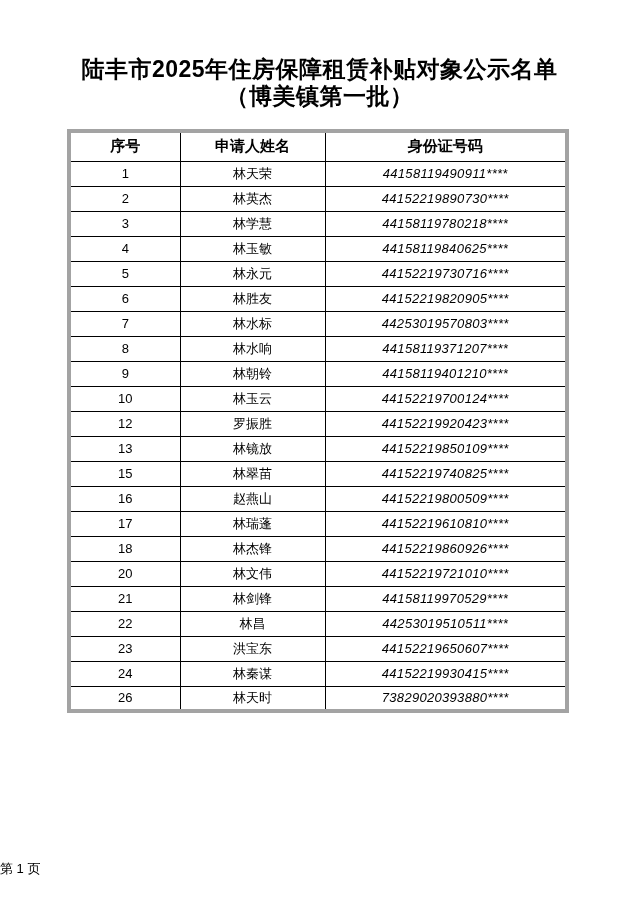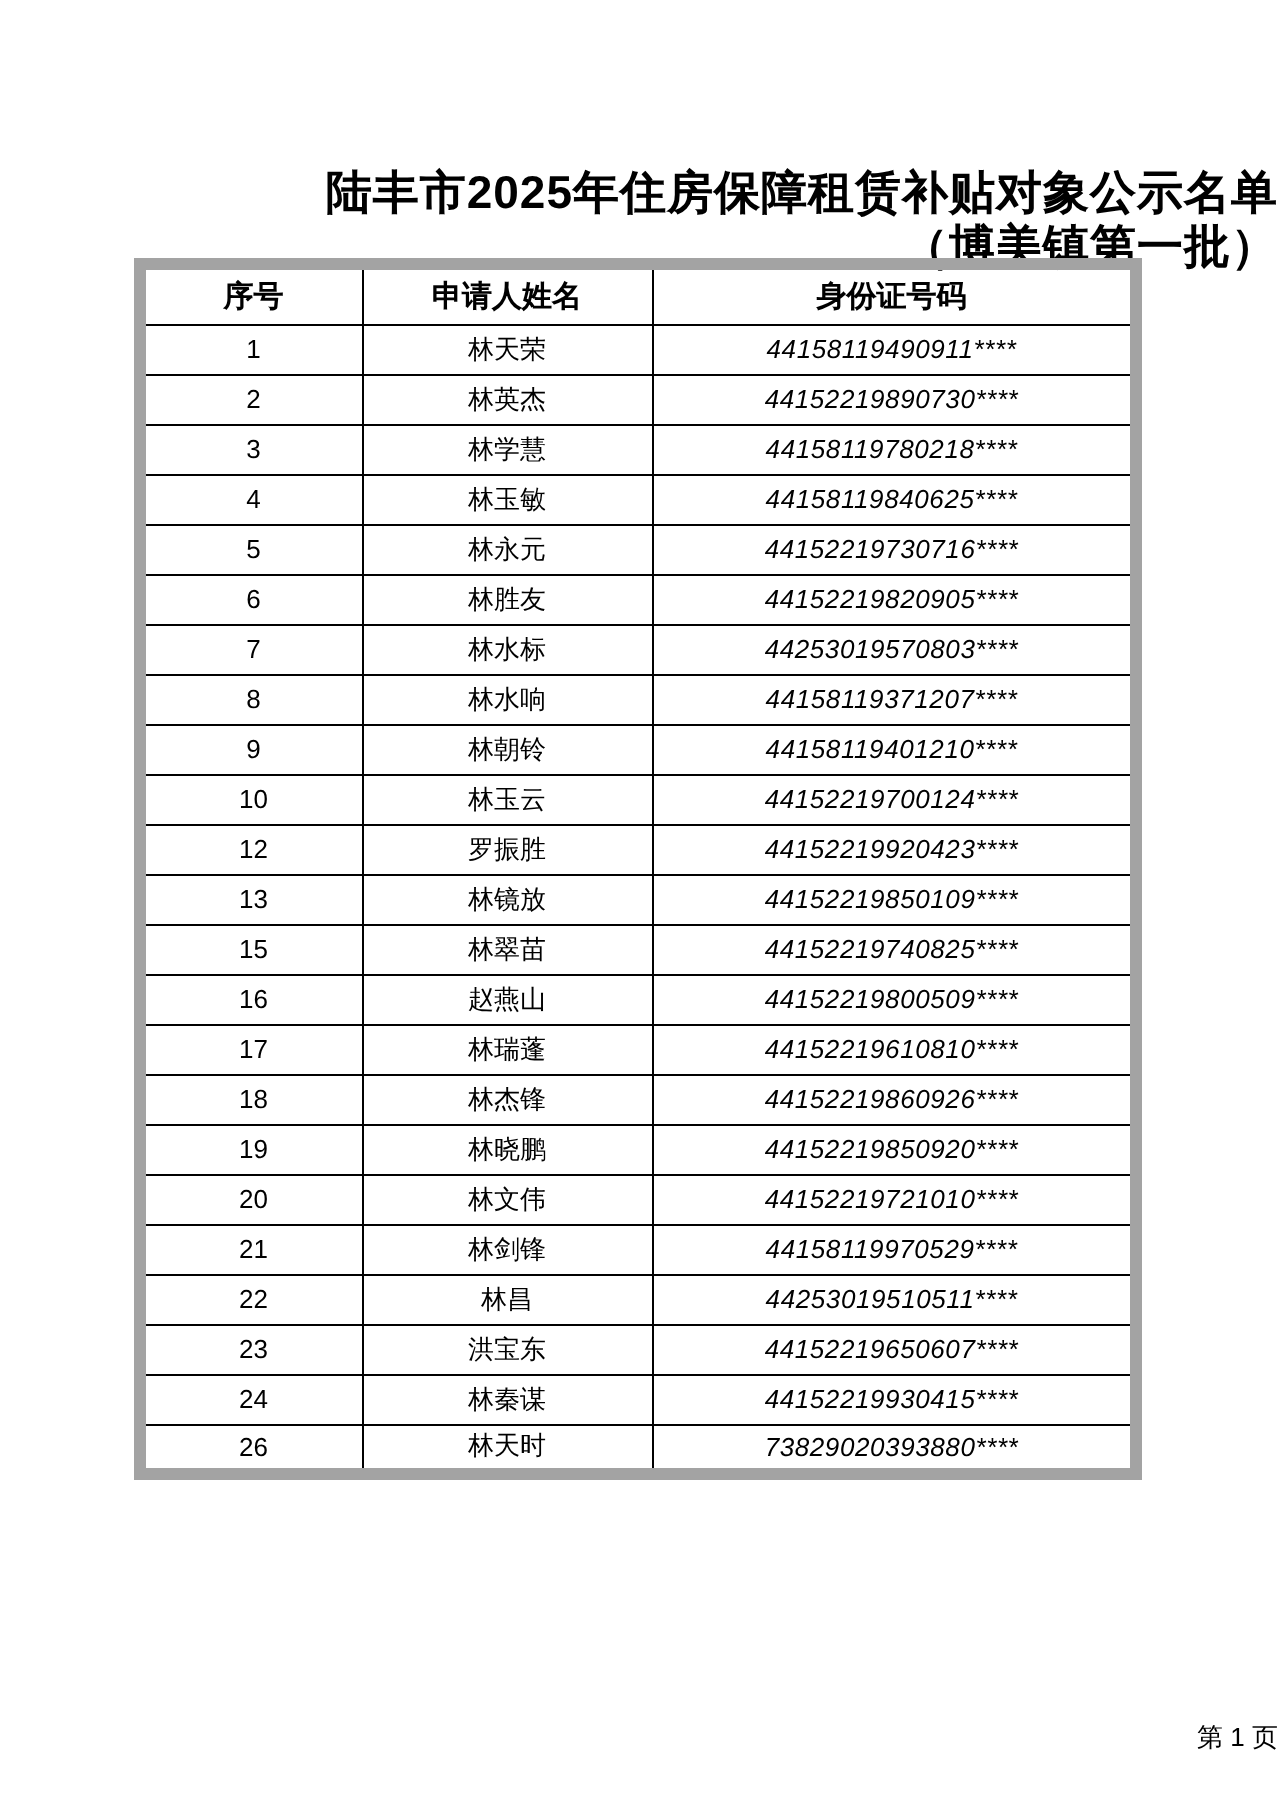--- a/index.html
+++ b/index.html
@@ -11,37 +11,37 @@
     color: #000000;
   }
   .page {
     position: relative;
     width: 639px;
     height: 899px;
     background: #ffffff;
     overflow: hidden;
   }
   .title-block {
-    margin-top: 83px;
-    text-align: right;
+    margin-top: 56px;
+    text-align: center;
     font-weight: bold;
     font-size: 23px;
     line-height: 27px;
     letter-spacing: 0.5px;
     font-family: "Liberation Sans", "DejaVu Sans", sans-serif;
   }
   .title-line { white-space: nowrap; }
   table.roster {
     position: absolute;
     left: 67px;
     top: 129px;
     width: 498px;
     border-collapse: collapse;
     table-layout: fixed;
-    border: 6px solid #a3a3a3;
+    border: 4px solid #a3a3a3;
   }
   table.roster th, table.roster td {
     border: 1px solid #000000;
     text-align: center;
     vertical-align: middle;
     overflow: hidden;
     white-space: nowrap;
   }
   table.roster th {
     height: 30px;
@@ -55,21 +55,21 @@
   }
   col.c-no  { width: 111px; }
   col.c-name{ width: 145px; }
   col.c-id  { width: 242px; }
   td.cell-id { letter-spacing: 0.3px; font-style: italic; }
   .page-footer {
     position: absolute;
     left: 0;
     top: 860px;
     width: 639px;
-    text-align: right;
+    text-align: left;
     font-size: 13px;
     font-family: "Liberation Sans", sans-serif;
   }
 </style>
 </head>
 <body>
 
 <div class="page">
 
   <div class="title-block">
@@ -182,25 +182,20 @@
       <td class="cell-name">林瑞蓬</td>
       <td class="cell-id">44152219610810****</td>
     </tr>
 
     <tr>
       <td class="cell-no">18</td>
       <td class="cell-name">林杰锋</td>
       <td class="cell-id">44152219860926****</td>
     </tr>
 
-    <tr>
-      <td class="cell-no">19</td>
-      <td class="cell-name">林晓鹏</td>
-      <td class="cell-id">44152219850920****</td>
-    </tr>
 
     <tr>
       <td class="cell-no">20</td>
       <td class="cell-name">林文伟</td>
       <td class="cell-id">44152219721010****</td>
     </tr>
 
     <tr>
       <td class="cell-no">21</td>
       <td class="cell-name">林剑锋</td>

